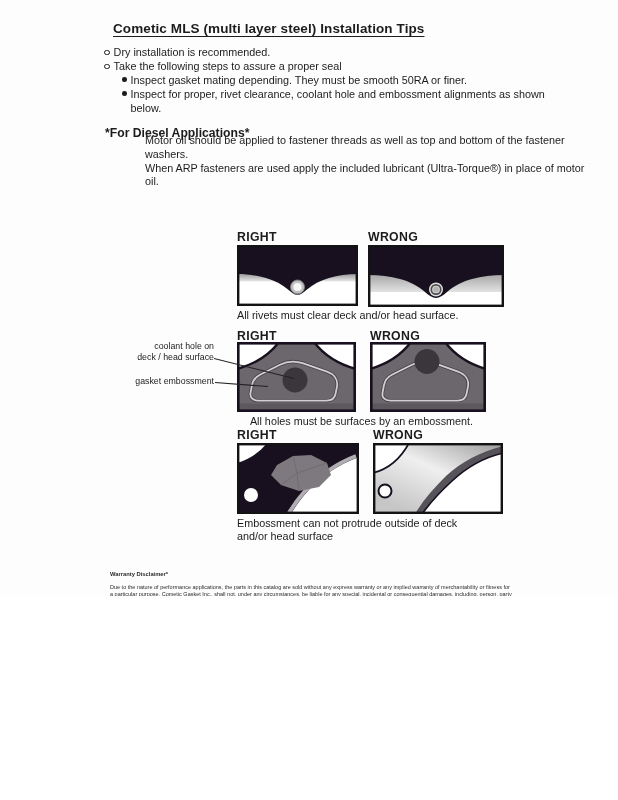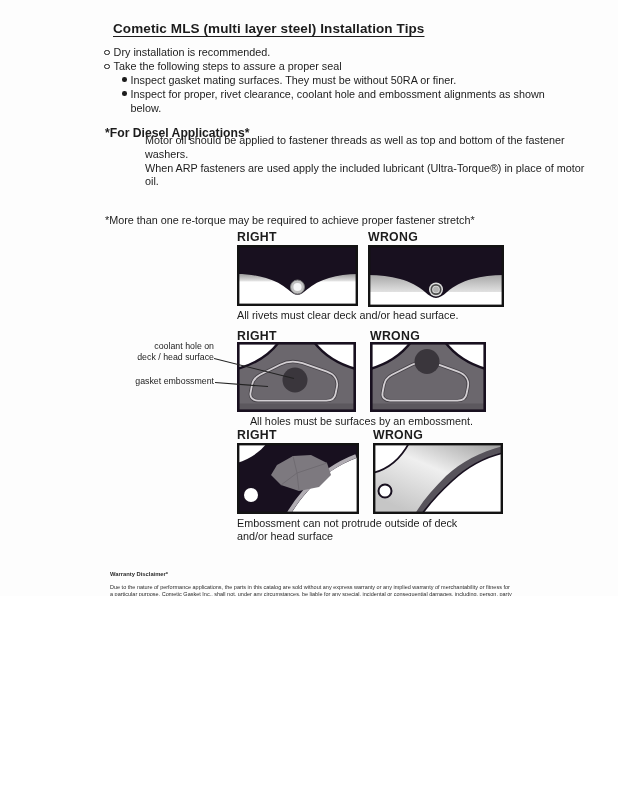--- a/index.html
+++ b/index.html
@@ -54,32 +54,31 @@
     <div class="tip l1">
       <span class="m1"></span>
       <span>Dry installation is recommended.</span>
     </div>
     <div class="tip l1">
       <span class="m1"></span>
       <span>Take the following steps to assure a proper seal</span>
     </div>
     <div class="tip l2">
       <span class="m2"></span>
-      <span>Inspect gasket mating surfaces.  They must be without 50RA or finer.</span>
+      <span>Inspect gasket mating depending.  They must be smooth 50RA or finer.</span>
     </div>
     <div class="tip l2">
       <span class="m2"></span>
       <span>Inspect for proper, rivet clearance, coolant hole and embossment alignments as shown below.</span>
     </div>
   </div>
 
   <div class="abs diesel-h">*For Diesel Applications*</div>
   <div class="abs body-para pre" style="top:134px;margin-left:40px;">Motor oil should be applied to fastener threads as well as top and bottom of the fastener washers.
 When ARP fasteners are used apply the included lubricant (Ultra-Torque®) in place of motor oil.</div>
-  <div class="abs body-para" style="top:214px;">*More than one re-torque may be required to achieve proper fastener stretch*</div>
 
   <div class="abs dg-label" style="left:237px; top:230px; width:121px;">RIGHT</div>
   <div class="abs dg-label" style="left:368px; top:230px; width:136px;">WRONG</div>
 
   <div class="abs" style="left:237px; top:245px;">
     <svg width="121" height="61" viewBox="0 0 121 61">
       <defs>
         <linearGradient id="deck1" x1="0" y1="0" x2="0" y2="1">
           <stop offset="0" stop-color="#9a9a9a"></stop>
             <stop offset="1" stop-color="#e9e9e9"></stop>

